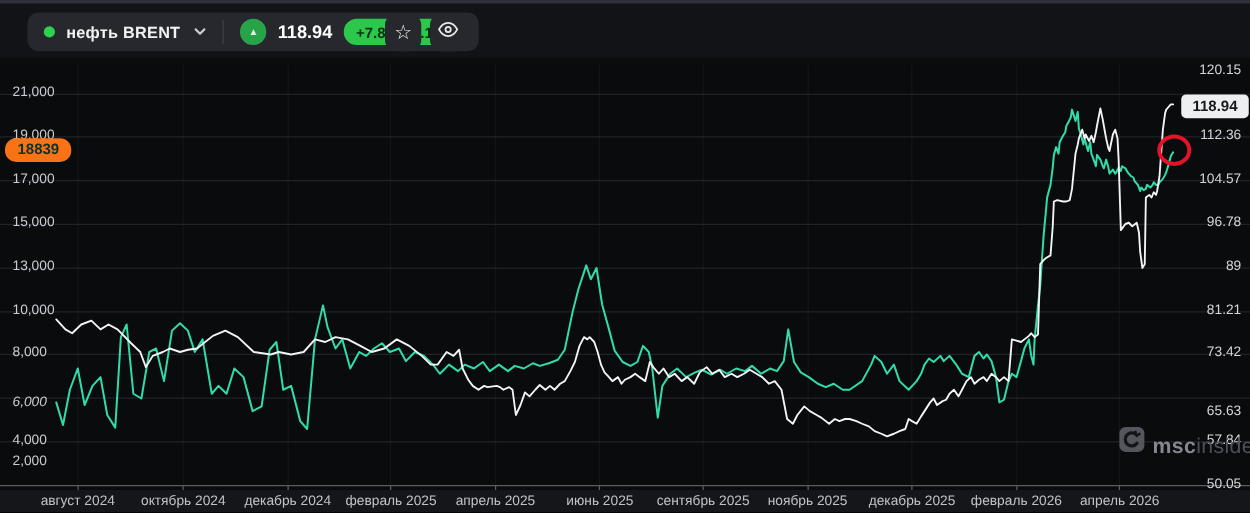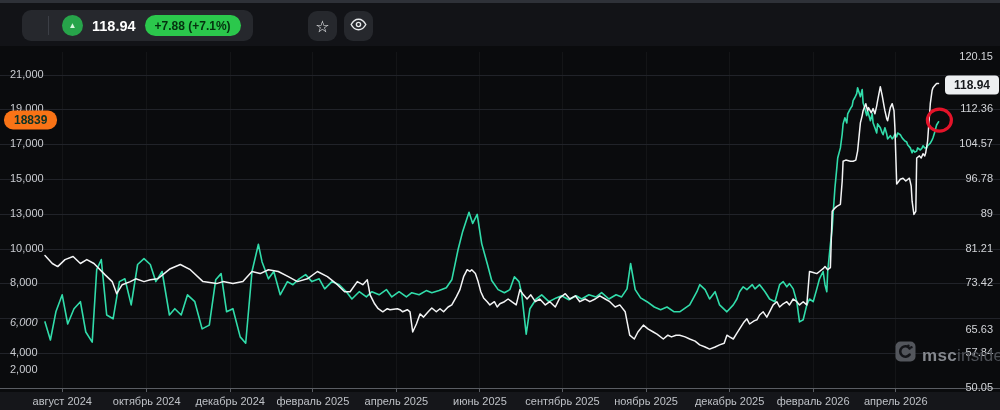--- a/index.html
+++ b/index.html
@@ -44,20 +44,29 @@
   #wm-light{color:#4d5056;}
 </style>
 </head>
 <body>
 
 <div id="stage">
   <div id="topstrip"></div>
 
   <div id="header">
     <div class="pill" id="instrument-pill">
+      <div style="display:flex;align-items:center;cursor:pointer;">
+        <span class="dot" id="inst-dot" style="background: rgb(47, 208, 82);"></span>
+        <span class="inst-label">нефть BRENT</span>
+        <span class="chev">
+          <svg width="10" height="7" viewBox="0 0 10 7">
+              <path d="M1.5 1.5 L5 5 L8.5 1.5" fill="none" stroke="#c9ccd1" stroke-width="1.7" stroke-linecap="round" stroke-linejoin="round"></path>
+            </svg>
+        </span>
+      </div>
       <span class="vdiv"></span>
       <span class="updisc" style="background: rgb(39, 164, 74);">
           <span>▲</span>
         </span>
       <span class="price-label">118.94</span>
       <span class="chg-badge" style="background: rgb(43, 200, 76);">+7.88 (+7.1%)</span>
     </div>
     <div class="sq-btn" id="star-btn">
         <span>☆</span>
       </div>

